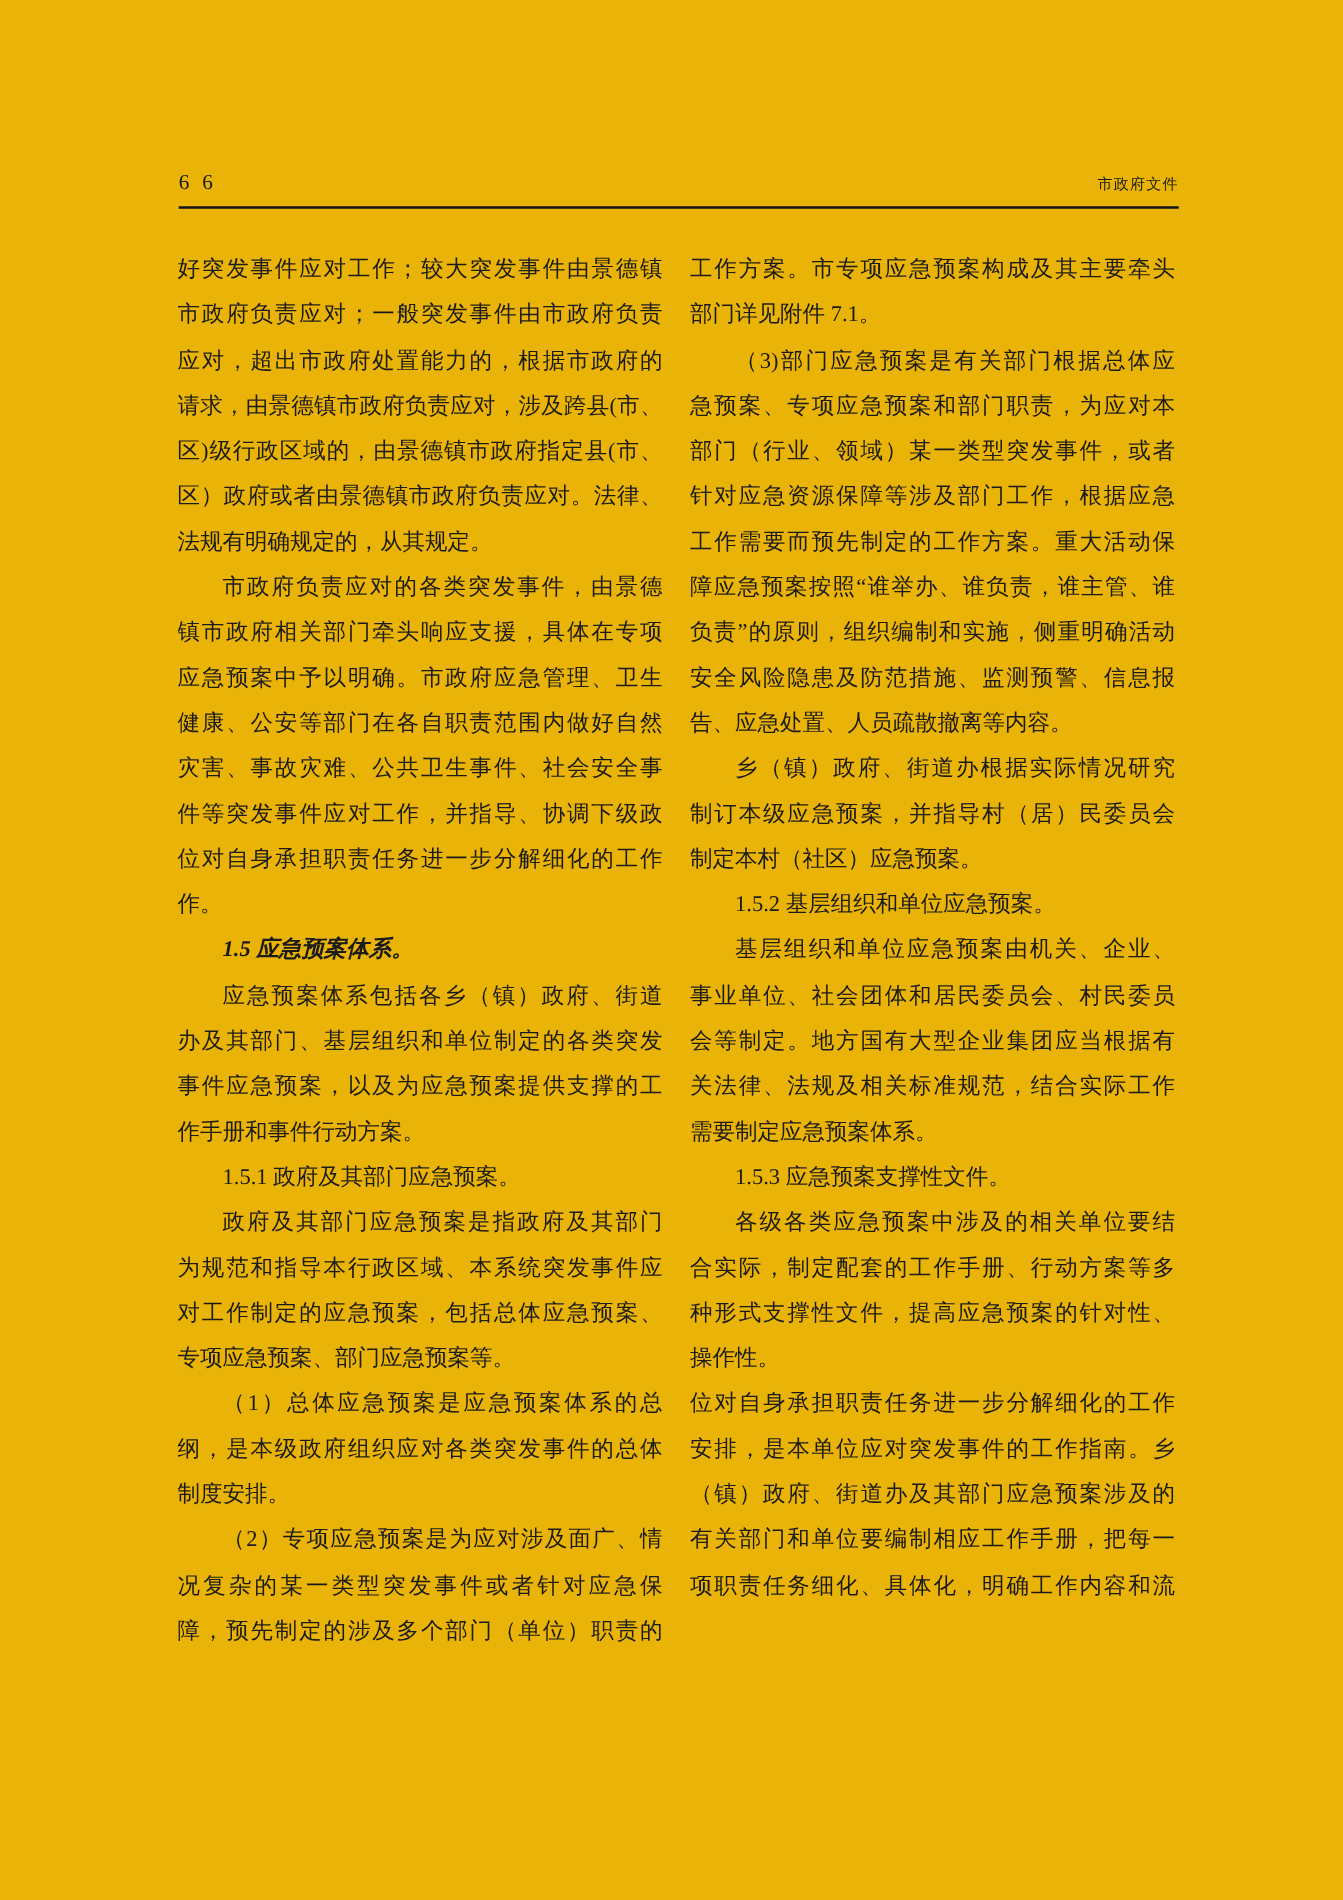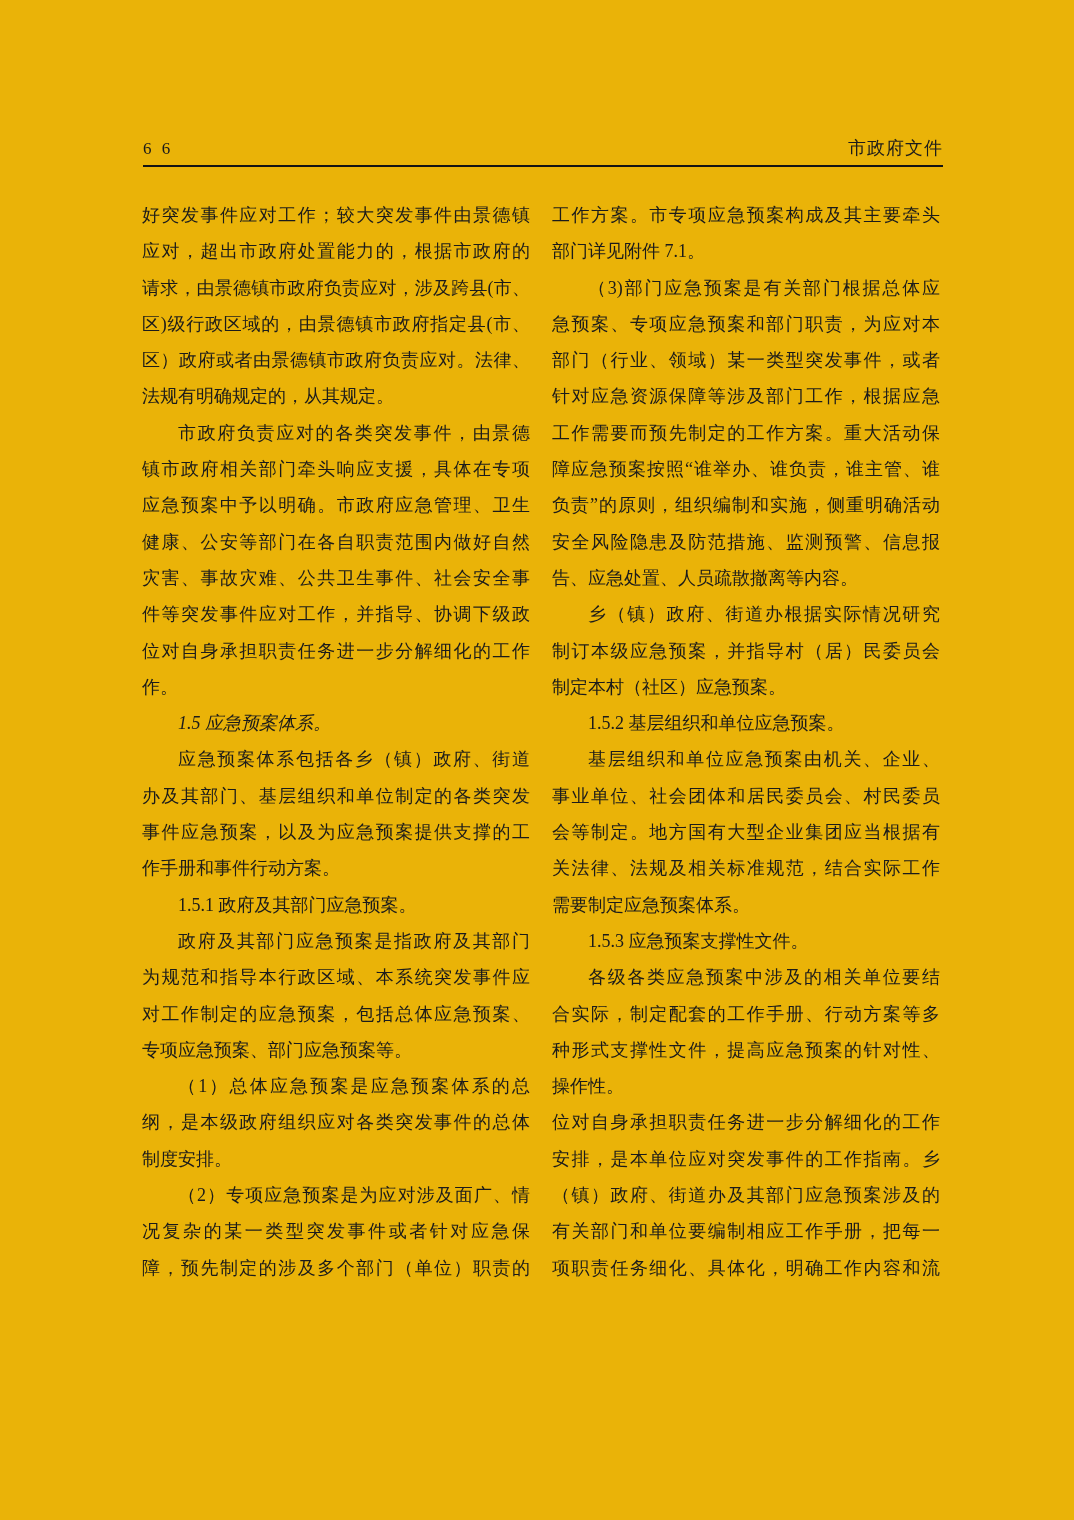--- a/index.html
+++ b/index.html
@@ -23,21 +23,21 @@
     width: 800px;
     display: flex;
     justify-content: space-between;
     align-items: baseline;
   }
   .page-num {
     font-size: 17px;
     letter-spacing: 3px;
   }
   .doc-label {
-    font-size: 18px;
+    font-size: 12px;
     letter-spacing: 1px;
   }
   .head-rule {
     position: absolute;
     left: 143px;
     top: 165px;
     width: 800px;
     height: 2px;
     background: #141414;
   }
@@ -62,35 +62,37 @@
     overflow: hidden;
   }
   .line.end {
     text-align-last: left;
   }
   .line.indent {
     text-indent: 2em;
   }
   .line.kai {
     font-style: italic;
+    font-weight: bold;
   }
 </style>
 </head>
 <body>
 
 <div class="page">
   <div class="pagehead">
     <span class="page-num">6 6</span>
     <span class="doc-label">市政府文件</span>
   </div>
   <div class="head-rule"></div>
 
   <div class="cols">
     <div class="col" id="col-left">
         <div class="line">好突发事件应对工作；较大突发事件由景德镇</div>
+        <div class="line">市政府负责应对；一般突发事件由市政府负责</div>
         <div class="line">应对，超出市政府处置能力的，根据市政府的</div>
         <div class="line">请求，由景德镇市政府负责应对，涉及跨县(市、</div>
         <div class="line">区)级行政区域的，由景德镇市政府指定县(市、</div>
         <div class="line">区）政府或者由景德镇市政府负责应对。法律、</div>
         <div class="line end">法规有明确规定的，从其规定。</div>
         <div class="line indent">市政府负责应对的各类突发事件，由景德</div>
         <div class="line">镇市政府相关部门牵头响应支援，具体在专项</div>
         <div class="line">应急预案中予以明确。市政府应急管理、卫生</div>
         <div class="line">健康、公安等部门在各自职责范围内做好自然</div>
         <div class="line">灾害、事故灾难、公共卫生事件、社会安全事</div>

